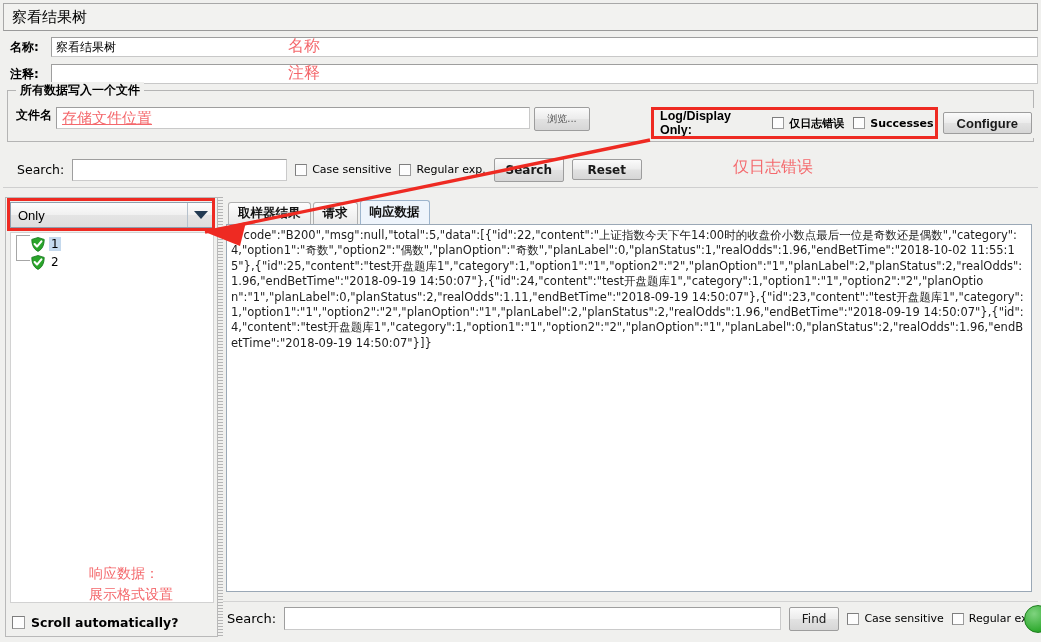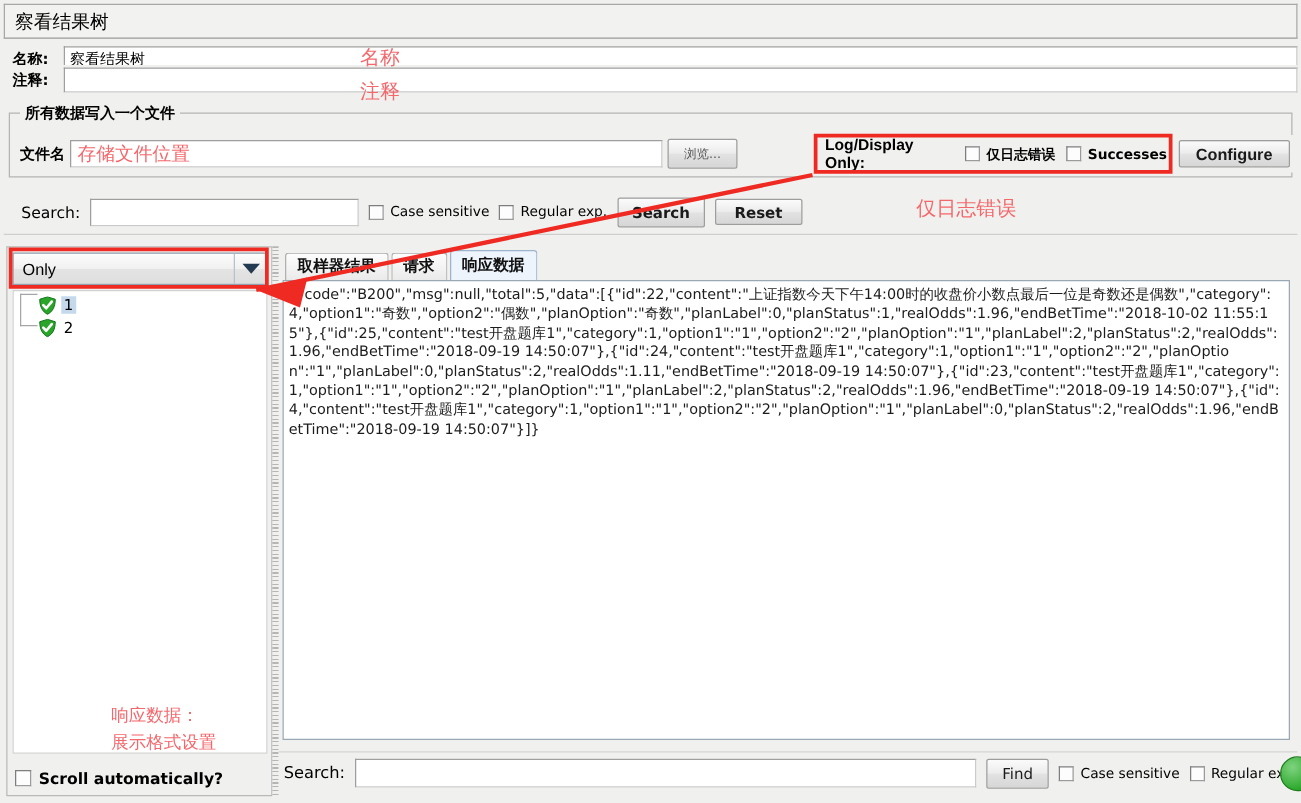--- a/index.html
+++ b/index.html
@@ -67,36 +67,36 @@
   .group > .gtitle {
     position: absolute; left: 8px; top: -9px;
     background: #f0f0ee; padding: 0 4px;
     font-weight: bold; font-size: 12px;
     font-family: "DejaVu Sans", sans-serif;
     white-space: nowrap;
   }
   .group .grow {
     position: absolute; left: 0; top: 16px;
     width: 100%; height: 32px;
-    display: flex; align-items: center; gap: 4px;
+    display: flex; gap: 4px;
     padding: 0 5px;
   }
   .file-label {
     font-weight: bold; font-size: 12px; white-space: nowrap;
     font-family: "DejaVu Sans", sans-serif;
     padding-left: 3px;
   }
   .file-input {
     flex: 0 0 474px; height: 22px;
     background: #fff; border: 1px solid #9e9e9e;
     border-right-color: #c9c9c9; border-bottom-color: #c9c9c9;
     display: flex; align-items: center; padding: 0 5px;
   }
   .annot-red {
-    color: #f4686c; font-family: "DejaVu Sans", sans-serif;
+    color: #f4686c; font-family: "DejaVu Sans", sans-serif; text-decoration: underline;
   }
 
   
   .btn {
     background: linear-gradient(to bottom, #fbfbfb 0%, #ececec 48%, #e2e2e2 52%, #d6d6d6 100%);
     border: 1px solid #9d9d9d;
     border-radius: 2px;
     display: inline-flex; align-items: center; justify-content: center;
     font-size: 12px; color: #1a1a1a;
     font-family: "DejaVu Sans", sans-serif;
@@ -309,21 +309,21 @@
     <span class="txt">察看结果树</span>
   </div>
 
   <div class="frow" style="top:35px;">
     <span class="lbl">名称:</span>
     <div class="tfield">
       <span>察看结果树</span>
     </div>
   </div>
 
-  <div class="frow" style="top:52px;">
+  <div class="frow" style="top:62px;">
     <span class="lbl">注释:</span>
     <div class="tfield">
       <span></span>
     </div>
   </div>
 
   <div class="group">
     <span class="gtitle">所有数据写入一个文件</span>
     <div class="grow">
       <span class="file-label">文件名</span>

